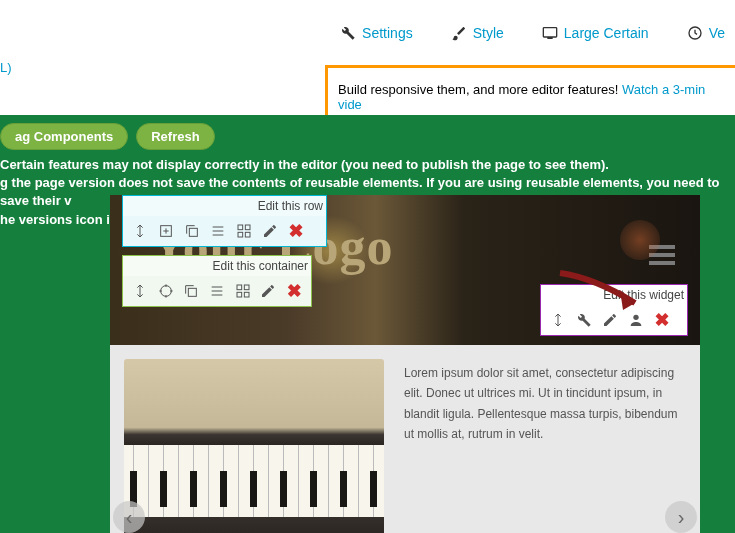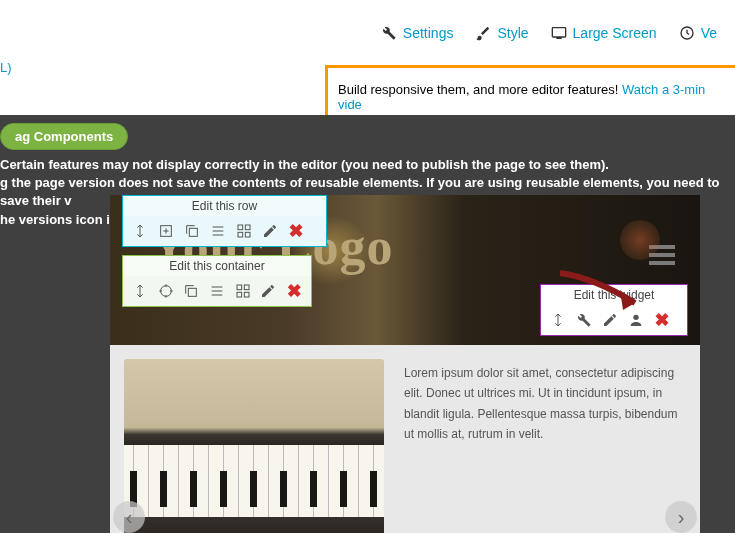--- a/index.html
+++ b/index.html
@@ -1,27 +1,27 @@
 <!DOCTYPE html>
 <html><head>
 <meta charset="utf-8">
 <style>
 * { box-sizing: border-box; margin: 0; padding: 0; }
 body { font-family: Arial, sans-serif; font-size: 13px; background: #fff; overflow: hidden; width: 735px; height: 533px; position: relative; }
 
-.top-nav { position: absolute; top: 25px; right: 0; display: flex; gap: 22px; align-items: center; padding-right: 18px; }
+.top-nav { position: absolute; top: 25px; right: 0; display: flex; gap: 38px; align-items: center; padding-right: 10px; }
 .top-nav-item { display: flex; align-items: center; gap: 6px; color: #0099cc; cursor: pointer; font-size: 14px; }
 .top-nav-item .ic { width: 16px; height: 16px; display: inline-flex; align-items: center; justify-content: center; color: #333; }
 
 .url-text { position: absolute; top: 60px; left: 0; color: #0099cc; font-size: 13px; }
 
 .promo-bar { position: absolute; top: 65px; left: 325px; right: 0; border: 3px solid #ff9800; border-right: none; padding: 14px 10px; background: #fff; font-size: 13px; }
 .promo-bar .link { color: #0099cc; }
 
-.gray-area { position: absolute; top: 115px; left: 0; right: 0; bottom: 0; background: #404040; }
+.gray-area { position: absolute; top: 115px; left: 0; right: 0; bottom: 0; background: #15803d; }
 
 .btn-row { padding: 8px 0 6px 0; display: flex; gap: 8px; }
 .pill-btn { background: #7cb342; color: #fff; border: 1px solid #689f38; border-radius: 14px; padding: 5px 14px; font-size: 13px; font-weight: bold; cursor: pointer; }
 
 .warn { color: #fff; font-size: 13px; font-weight: bold; line-height: 1.4; padding: 0 4px 8px 0; }
 
 .canvas { position: absolute; top: 80px; left: 110px; width: 590px; height: 350px; background: #5a4a2a; }
 
 .hero { position: absolute; top: 0; left: 0; right: 0; height: 150px; background: linear-gradient(90deg, #3a2f1a 0%, #4a3a28 30%, #6b5838 45%, #2a2318 60%, #1a1510 100%); overflow: hidden; }
 .hero::before { content: ""; position: absolute; top: 20px; left: 180px; width: 80px; height: 70px; background: radial-gradient(ellipse, rgba(255,220,100,0.4), transparent 70%); border-radius: 50%; }
@@ -35,21 +35,21 @@
 .piano-img::before { content:""; position:absolute; top:48%; left:-5px; right:-5px; height:40%; background: repeating-linear-gradient(90deg, #f8f5ec 0 14px, #bbb 14px 15px); }
 .piano-img::after { content:""; position:absolute; top:62%; left:0; right:0; height:20%; background: repeating-linear-gradient(90deg, transparent 0 6px, #1a1815 6px 13px, transparent 13px 30px); }
 .text-col { flex: 1; color: #555; font-size: 12px; line-height: 1.7; padding-top: 4px; }
 .arrow-nav { position: absolute; width: 32px; height: 32px; background: rgba(200,200,200,0.7); border-radius: 50%; display: flex; align-items: center; justify-content: center; cursor: pointer; font-size: 20px; color: #666; }
 .arrow-l { left: 3px; bottom: 12px; }
 .arrow-r { right: 3px; bottom: 12px; }
 
 .edit-panel { position: absolute; background: #f0f8f0; border: 1px solid #8bc34a; font-size: 12px; }
 .edit-panel.blue { border-color: #00b8d4; background: #e8f8fb; }
 .edit-panel.purple { border-color: #9c27b0; background: #fff; }
-.edit-panel .hdr { text-align: center; padding: 3px; background: rgba(255,255,255,0.4); color: #444; }
+.edit-panel .hdr { text-align: right; padding: 3px; background: rgba(255,255,255,0.4); color: #444; }
 .edit-panel .icons { display: flex; padding: 4px 6px; gap: 4px; align-items: center; }
 .edit-panel .icons .ib { width: 22px; height: 22px; display: flex; align-items: center; justify-content: center; cursor: pointer; color: #555; font-size: 14px; }
 .edit-panel .icons .ib.del { color: #d32f2f; font-weight: bold; font-size: 18px; }
 .edit-panel .icons .ib svg { width: 16px; height: 16px; }
 
 .row-panel { top: 195px; left: 122px; width: 205px; }
 .cont-panel { top: 255px; left: 122px; width: 190px; }
 .widget-panel { top: 284px; left: 540px; width: 148px; }
 
 .arrow-svg { position: absolute; top: 268px; left: 555px; width: 100px; height: 50px; pointer-events: none; }
@@ -73,21 +73,21 @@
         </svg>
       </span>
     <span>Style</span>
   </div>
   <div class="top-nav-item">
     <span class="ic">
         <svg viewBox="0 0 24 24" fill="currentColor">
           <path d="M21 3H3c-1.1 0-2 .9-2 2v12c0 1.1.9 2 2 2h5v2h8v-2h5c1.1 0 2-.9 2-2V5c0-1.1-.9-2-2-2zm0 14H3V5h18v12z"></path>
         </svg>
       </span>
-    <span>Large Screen</span>
+    <span>Large Certain</span>
   </div>
   <div class="top-nav-item">
     <span class="ic">
         <svg viewBox="0 0 24 24" fill="currentColor">
           <circle cx="12" cy="12" r="9" fill="none" stroke="currentColor" stroke-width="2"></circle>
           <path d="M12 7v5l3 2" fill="none" stroke="currentColor" stroke-width="2"></path>
         </svg>
       </span>
     <span>Ve</span>
   </div>
@@ -95,20 +95,21 @@
 
 <div class="url-text">L)</div>
 
 <div class="promo-bar">
   <span>Build responsive them, and more editor features! </span><span class="link">Watch a 3-min vide</span>
 </div>
 
 <div class="gray-area">
   <div class="btn-row">
     <button class="pill-btn">ag Components</button>
+    <button class="pill-btn">Refresh</button>
   </div>
   <div class="warn">
     <div>Certain features may not display correctly in the editor (you need to publish the page to see them).</div>
     <div>g the page version does not save the contents of reusable elements. If you are using reusable elements, you need to save their v</div>
     <div>he versions icon in reusable elements.)</div>
   </div>
 
   <div class="canvas">
     <div class="hero">
       <div class="logo-text">Your Logo</div>

